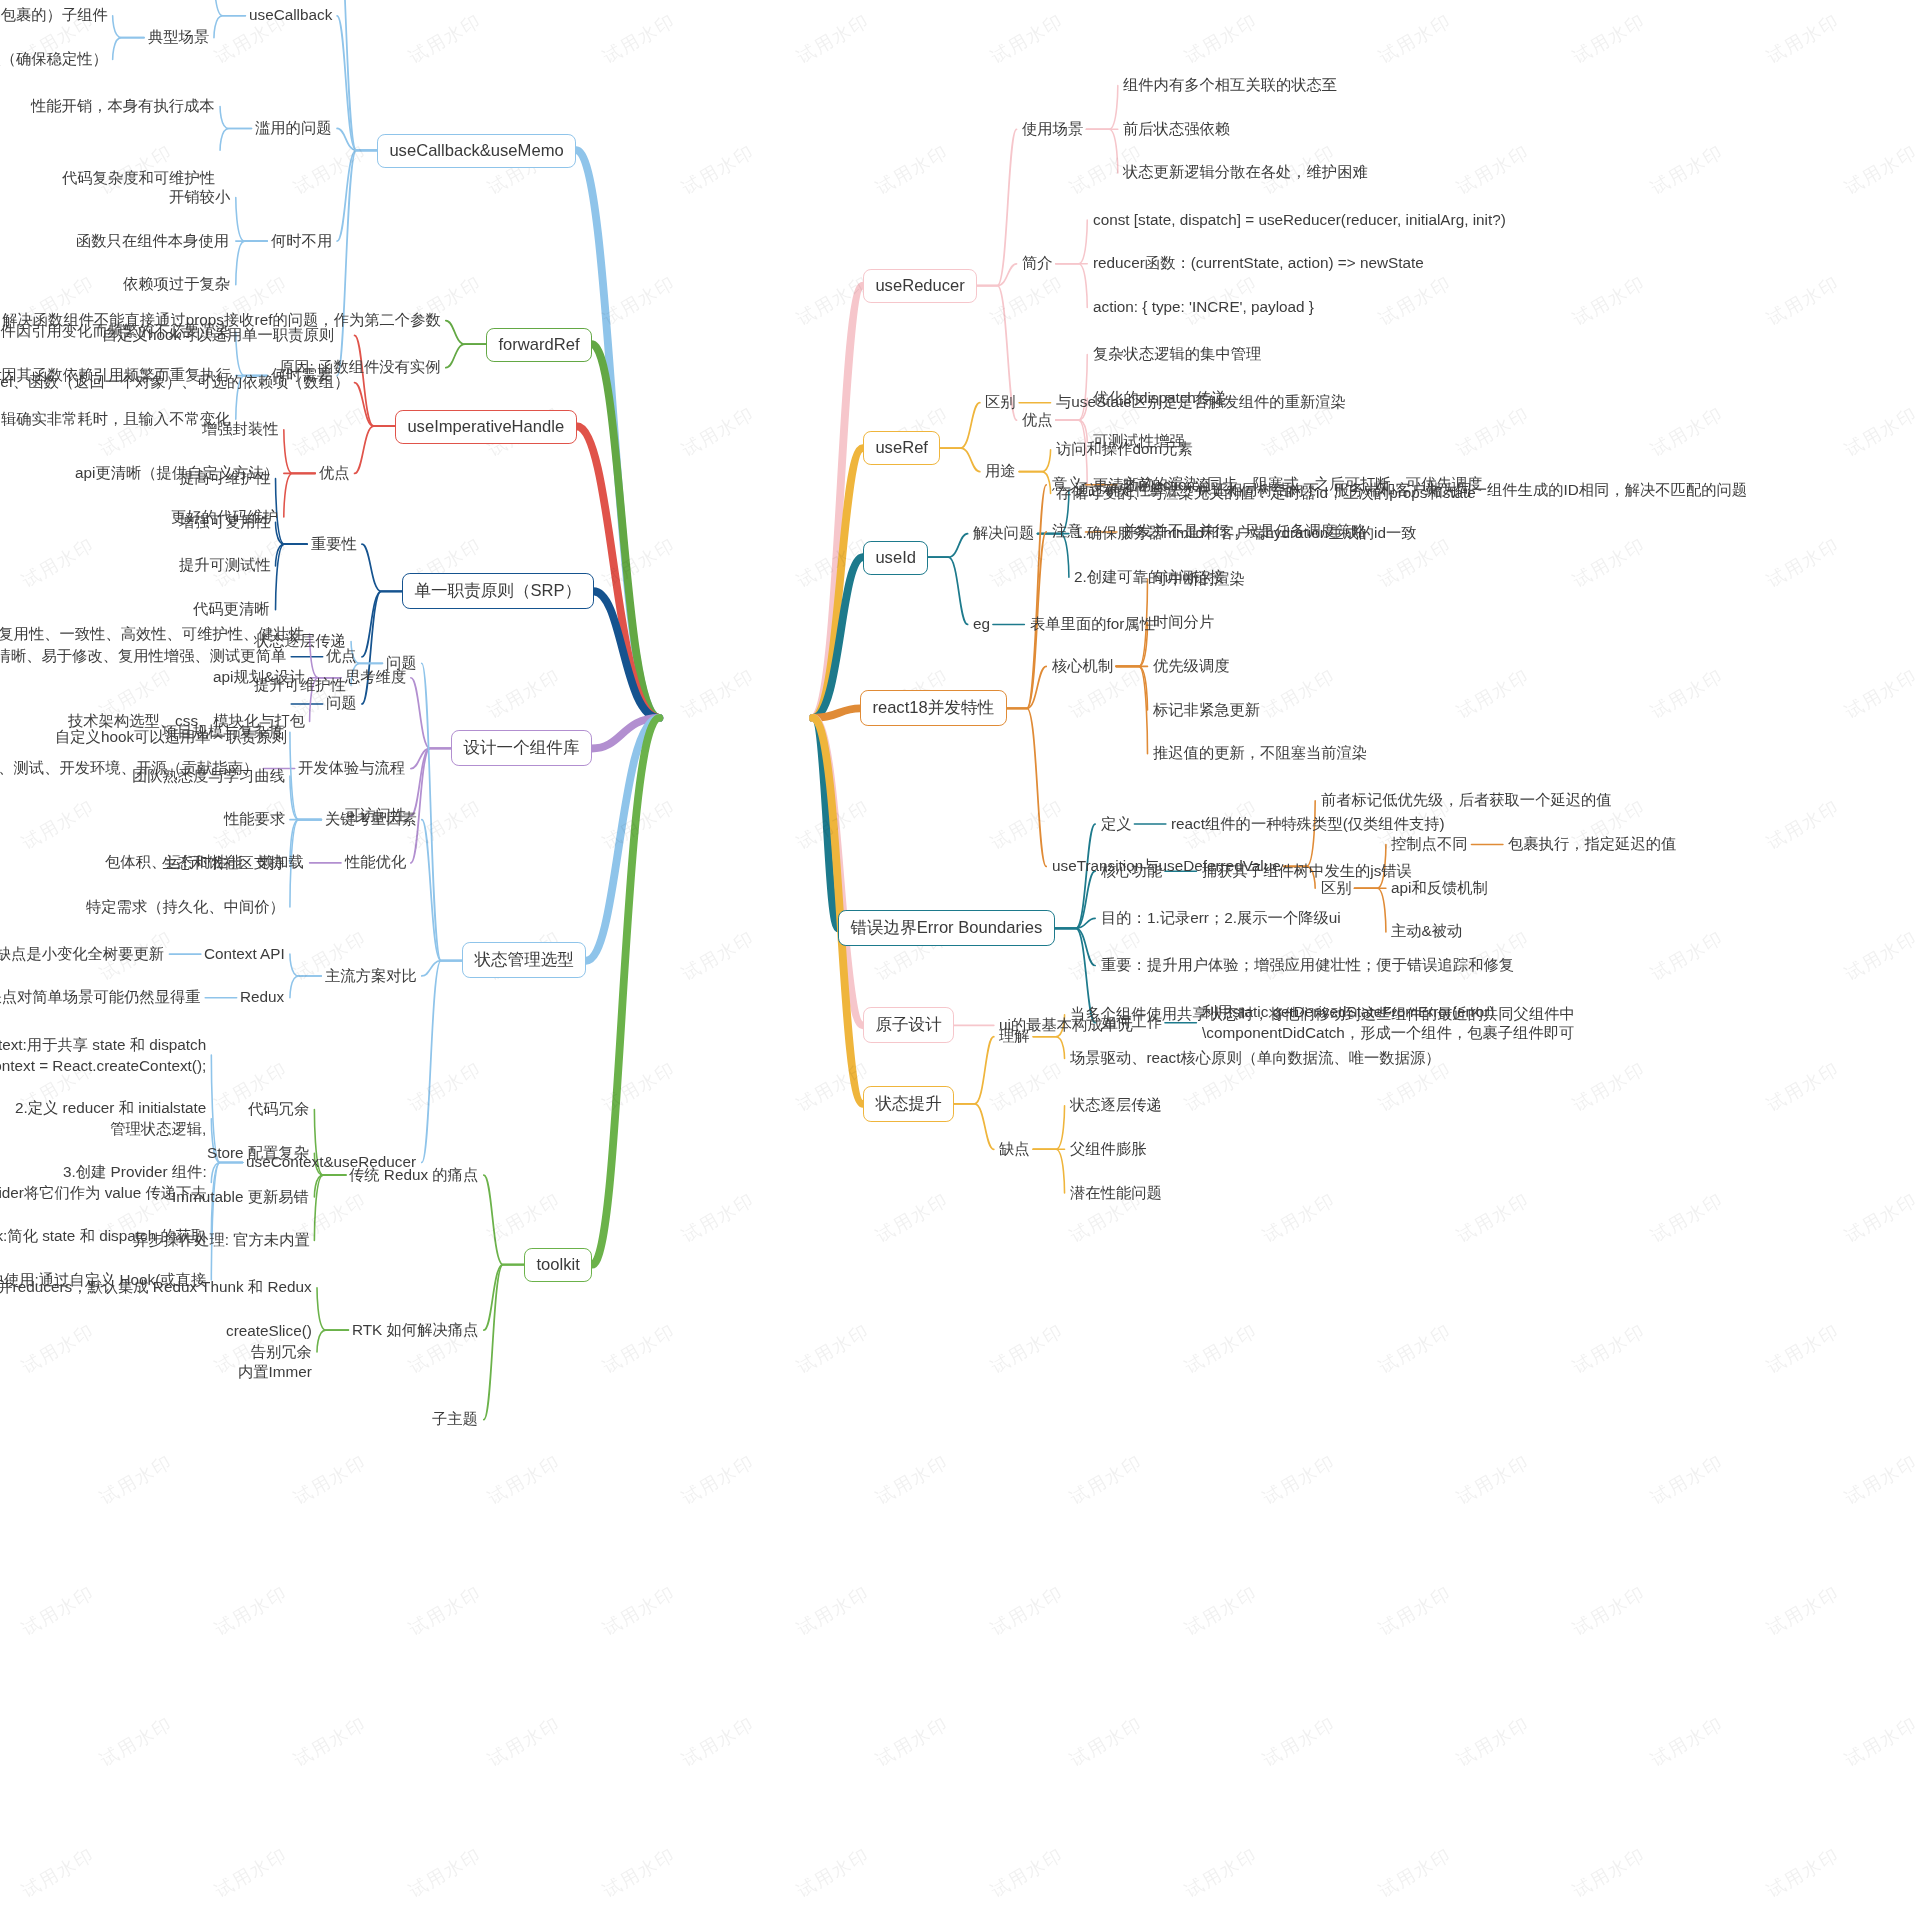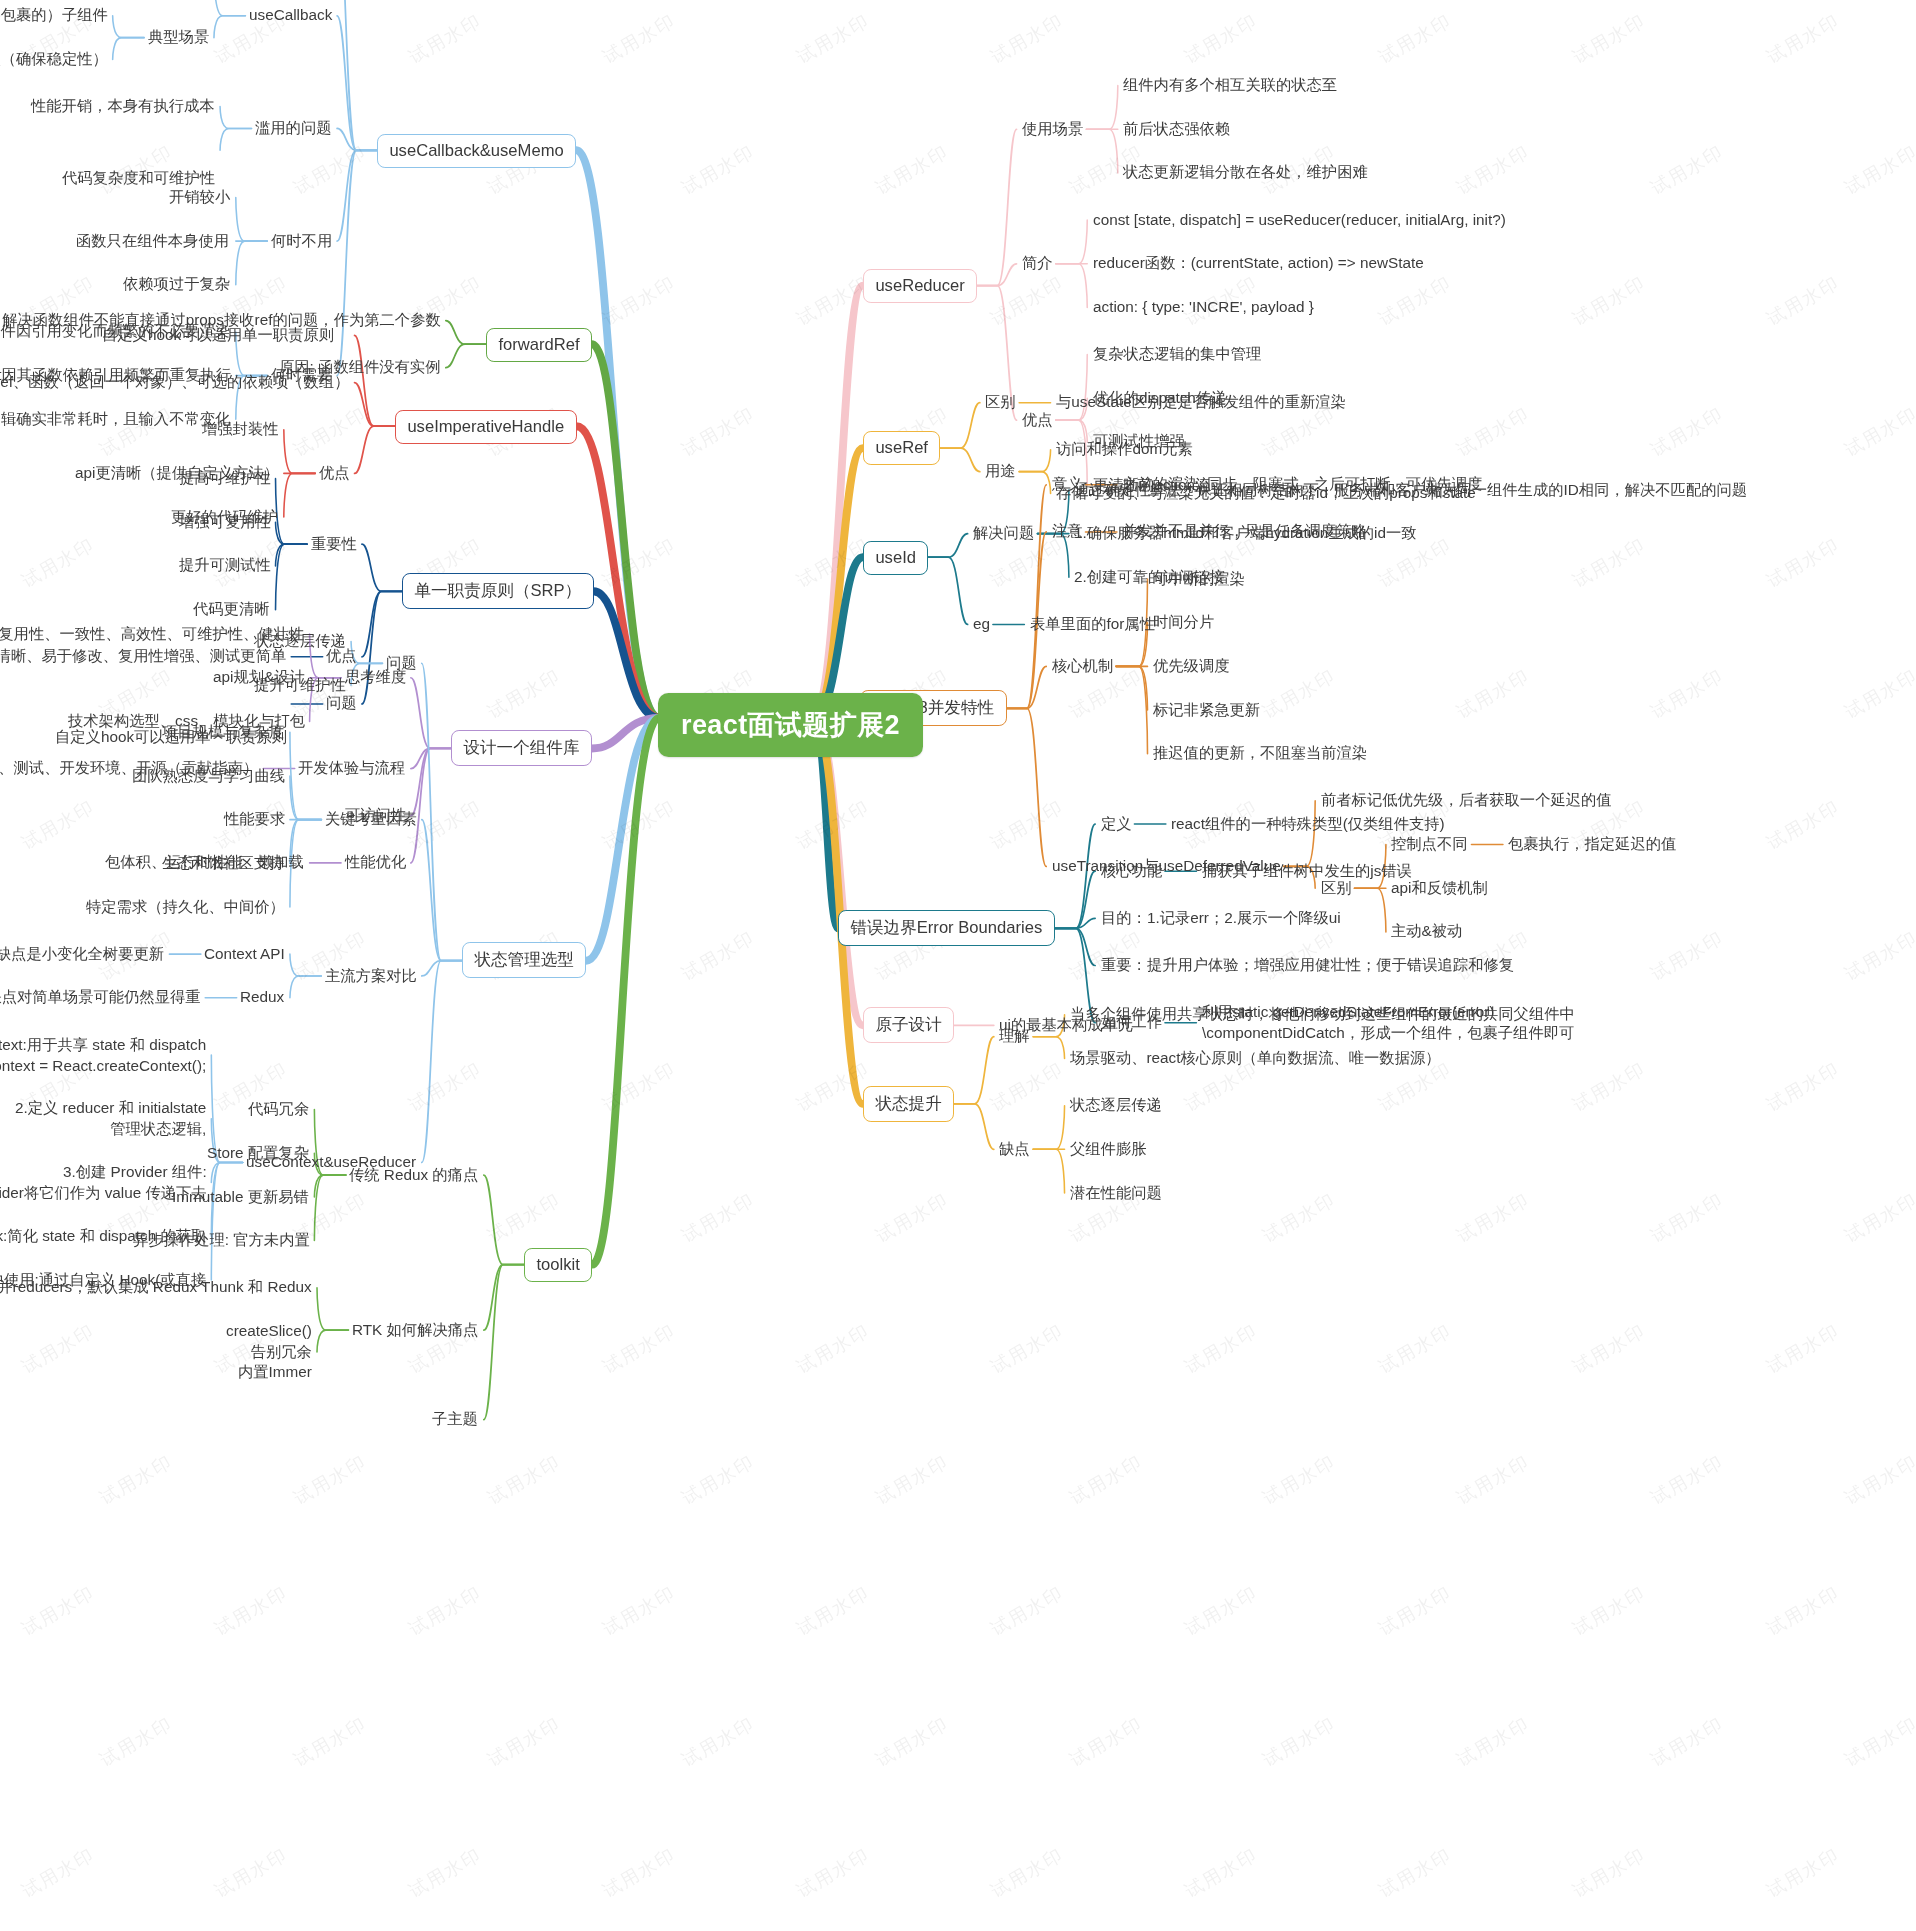--- a/index.html
+++ b/index.html
@@ -459,15 +459,14 @@
       <div class="topic" style="border-color: rgb(239, 181, 60); visibility: visible; top: 1086px; left: 863px;">状态提升</div>
       <div class="node l" style="visibility: visible; top: 1026px; left: 999px;">理解</div>
       <div class="node l" style="visibility: visible; top: 1004px; left: 1070px;">当多个组件使用共享状态时，将他们移动到这些组件的最近的共同父组件中</div>
       <div class="node l" style="visibility: visible; top: 1048px; left: 1070px;">场景驱动、react核心原则（单向数据流、唯一数据源）</div>
       <div class="node l" style="visibility: visible; top: 1139px; left: 999px;">缺点</div>
       <div class="node l" style="visibility: visible; top: 1095px; left: 1070px;">状态逐层传递</div>
       <div class="node l" style="visibility: visible; top: 1139px; left: 1070px;">父组件膨胀</div>
       <div class="node l" style="visibility: visible; top: 1183px; left: 1070px;">潜在性能问题</div>
     </div>
 
-  <div class="root" id="root-node" style="left:658px;top:693px;">react面试题扩展2</div>
 </div>
 
 
 </body></html>

